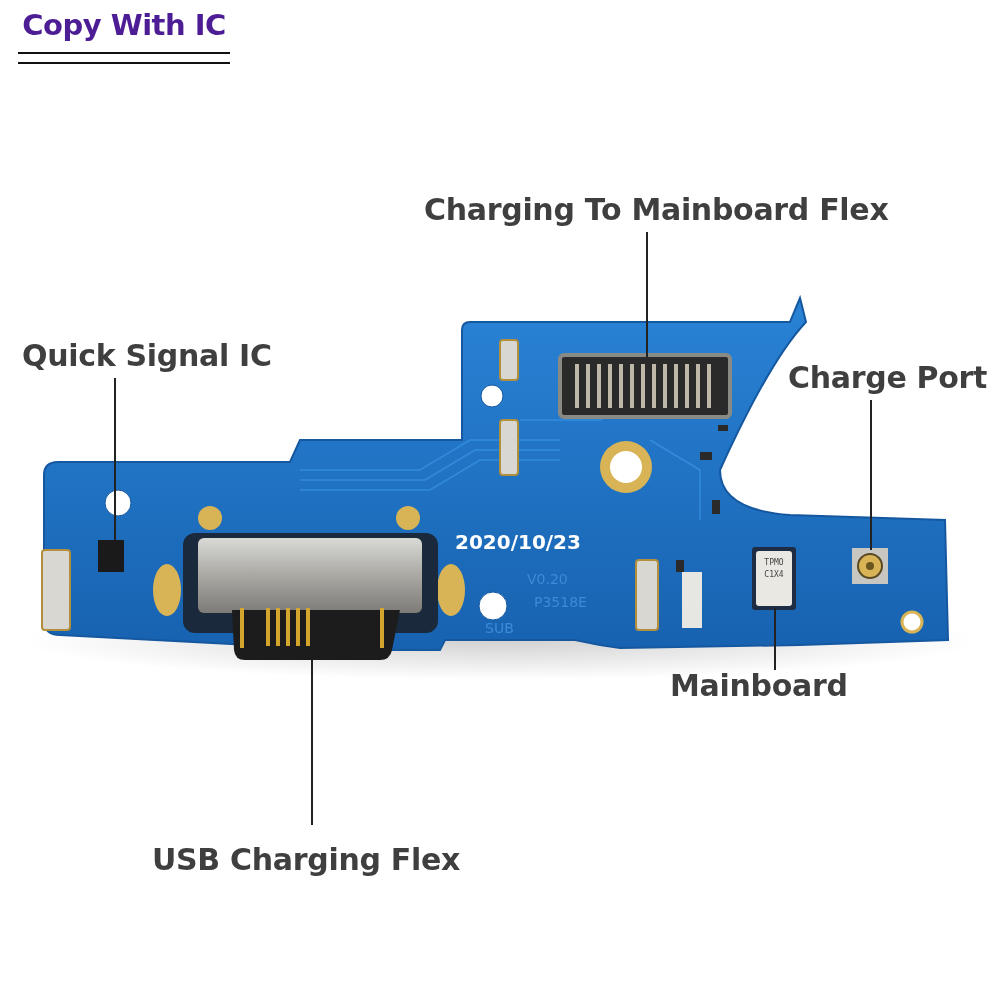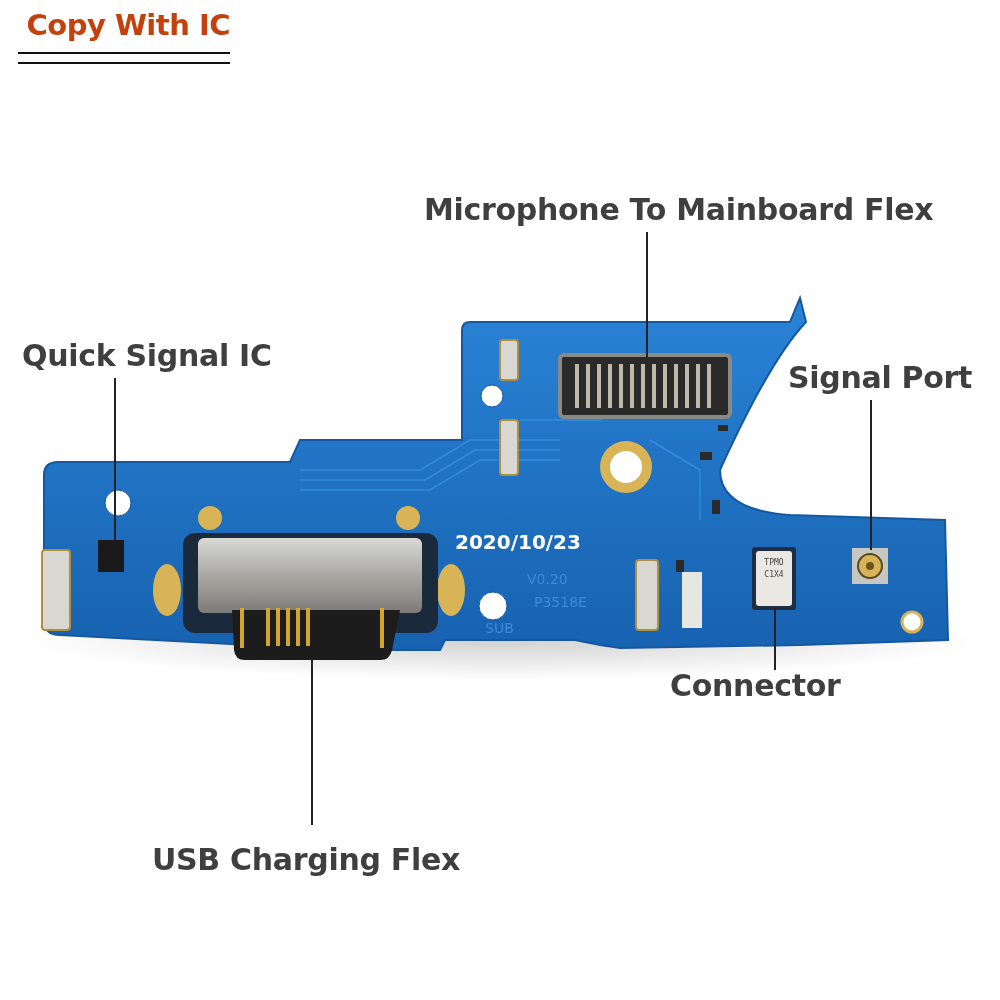--- a/index.html
+++ b/index.html
@@ -1,17 +1,17 @@
 <!DOCTYPE html>
 <html><head>
 <meta charset="utf-8">
 <style>
   html,body{margin:0;padding:0;background:#fff;}
   body{width:1000px;height:1000px;position:relative;overflow:hidden;font-family:"Liberation Sans",sans-serif;}
-  .badge{position:absolute;left:18px;top:8px;width:212px;text-align:right;color:#c2410c;font-weight:bold;font-size:29px;font-family:"DejaVu Sans",sans-serif;letter-spacing:-0.5px;}
+  .badge{position:absolute;left:18px;top:8px;width:212px;text-align:center;color:#4c1d95;font-weight:bold;font-size:29px;font-family:"DejaVu Sans",sans-serif;letter-spacing:-0.5px;}
   .rule{position:absolute;left:18px;width:212px;height:2px;background:#111;}
   .label{position:absolute;color:#3f3f3f;font-weight:bold;font-size:30px;font-family:"DejaVu Sans",sans-serif;white-space:nowrap;letter-spacing:-0.3px;}
   .vline{position:absolute;width:2px;background:#222;}
   svg.board{position:absolute;left:0;top:0;}
 </style>
 </head>
 <body>
 
 <div class="badge">Copy With IC</div>
 <div class="rule" style="top:52px"></div>
@@ -118,26 +118,26 @@
     <rect x="676" y="560" width="8" height="12"></rect>
       <rect x="718" y="425" width="10" height="6"></rect>
   </g>
 
   <text x="455" y="549" font-size="20" fill="#ffffff" font-weight="bold" font-family="DejaVu Sans,sans-serif">2020/10/23</text>
   <text x="527" y="584" font-size="14" fill="#3d8ad6" font-family="DejaVu Sans,sans-serif">V0.20</text>
   <text x="534" y="607" font-size="14" fill="#3d8ad6" font-family="DejaVu Sans,sans-serif">P3518E</text>
   <text x="485" y="633" font-size="14" fill="#3d8ad6" font-family="DejaVu Sans,sans-serif">SUB</text>
 </svg>
 
-<div class="label" style="left:424px;top:192px">Microphone To Mainboard Flex</div>
+<div class="label" style="left:424px;top:192px">Charging To Mainboard Flex</div>
 <div class="vline" style="left:646px;top:232px;height:125px"></div>
 
 <div class="label" style="left:22px;top:338px">Quick Signal IC</div>
 <div class="vline" style="left:114px;top:378px;height:162px"></div>
 
-<div class="label" style="left:788px;top:360px">Signal Port</div>
+<div class="label" style="left:788px;top:360px">Charge Port</div>
 <div class="vline" style="left:870px;top:400px;height:150px"></div>
 
 <div class="vline" style="left:774px;top:608px;height:62px"></div>
-<div class="label" style="left:670px;top:668px">Connector</div>
+<div class="label" style="left:670px;top:668px">Mainboard</div>
 
 <div class="vline" style="left:311px;top:660px;height:165px"></div>
 <div class="label" style="left:152px;top:842px">USB Charging Flex</div>
 
 </body></html>

